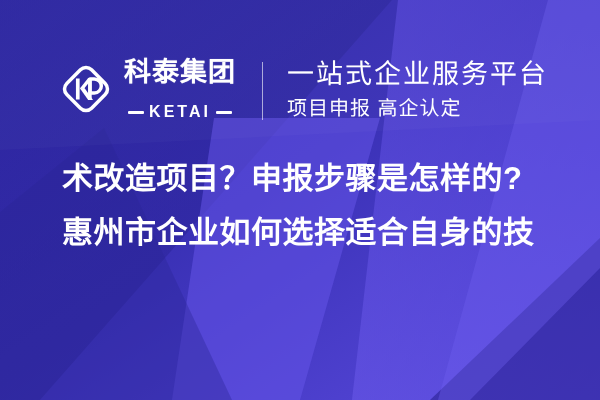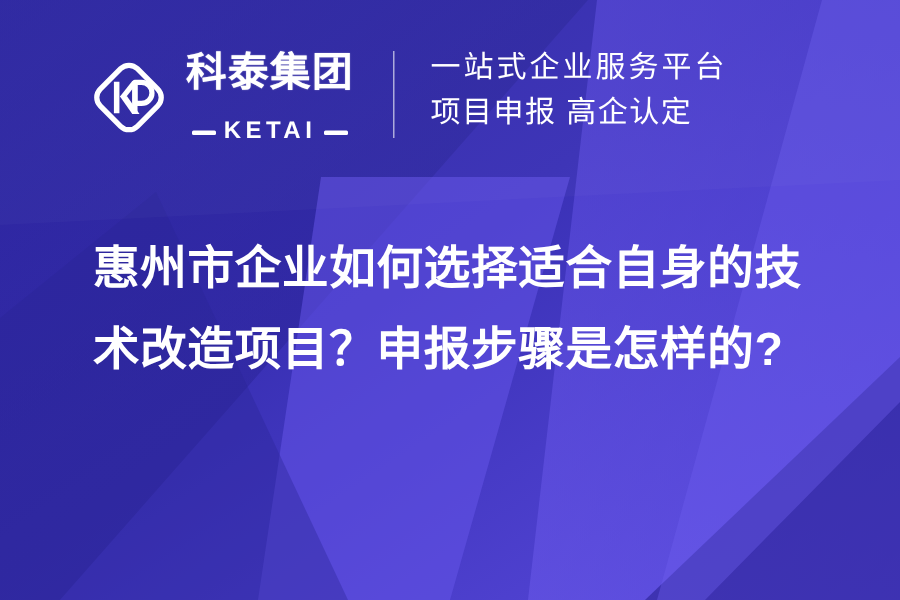--- a/index.html
+++ b/index.html
@@ -27,21 +27,21 @@
   }
 
   
   .header {
     position: absolute;
     left: 0;
     top: 34px;
     width: 600px;
     height: 86px;
     display: flex;
-    align-items: flex-start;
+    align-items: flex-end;
     z-index: 5;
   }
 
   .logo-block {
     display: flex;
     align-items: center;
     margin-left: 58px;
   }
 
   .logo-mark {
@@ -105,21 +105,21 @@
 
   .taglines {
     margin-left: 24px;
     display: flex;
     flex-direction: column;
     justify-content: center;
   }
 
   .tagline-main {
     color: #ffffff;
-    font-size: 20px;
+    font-size: 27px;
     font-weight: 400;
     letter-spacing: 2px;
     line-height: 1.15;
     white-space: nowrap;
   }
 
   .tagline-sub {
     color: #ffffff;
     font-size: 20px;
     font-weight: 400;
@@ -219,17 +219,17 @@
 
     <span class="divider"></span>
 
     <div class="taglines">
       <div class="tagline-main">一站式企业服务平台</div>
       <div class="tagline-sub">项目申报 高企认定</div>
     </div>
   </div>
 
   <div class="headline">
+    <div class="headline-line">术改造项目？申报步骤是怎样的?</div>
     <div class="headline-line">惠州市企业如何选择适合自身的技</div>
-    <div class="headline-line">术改造项目？申报步骤是怎样的?</div>
   </div>
 
 </div>
 
 </body></html>

